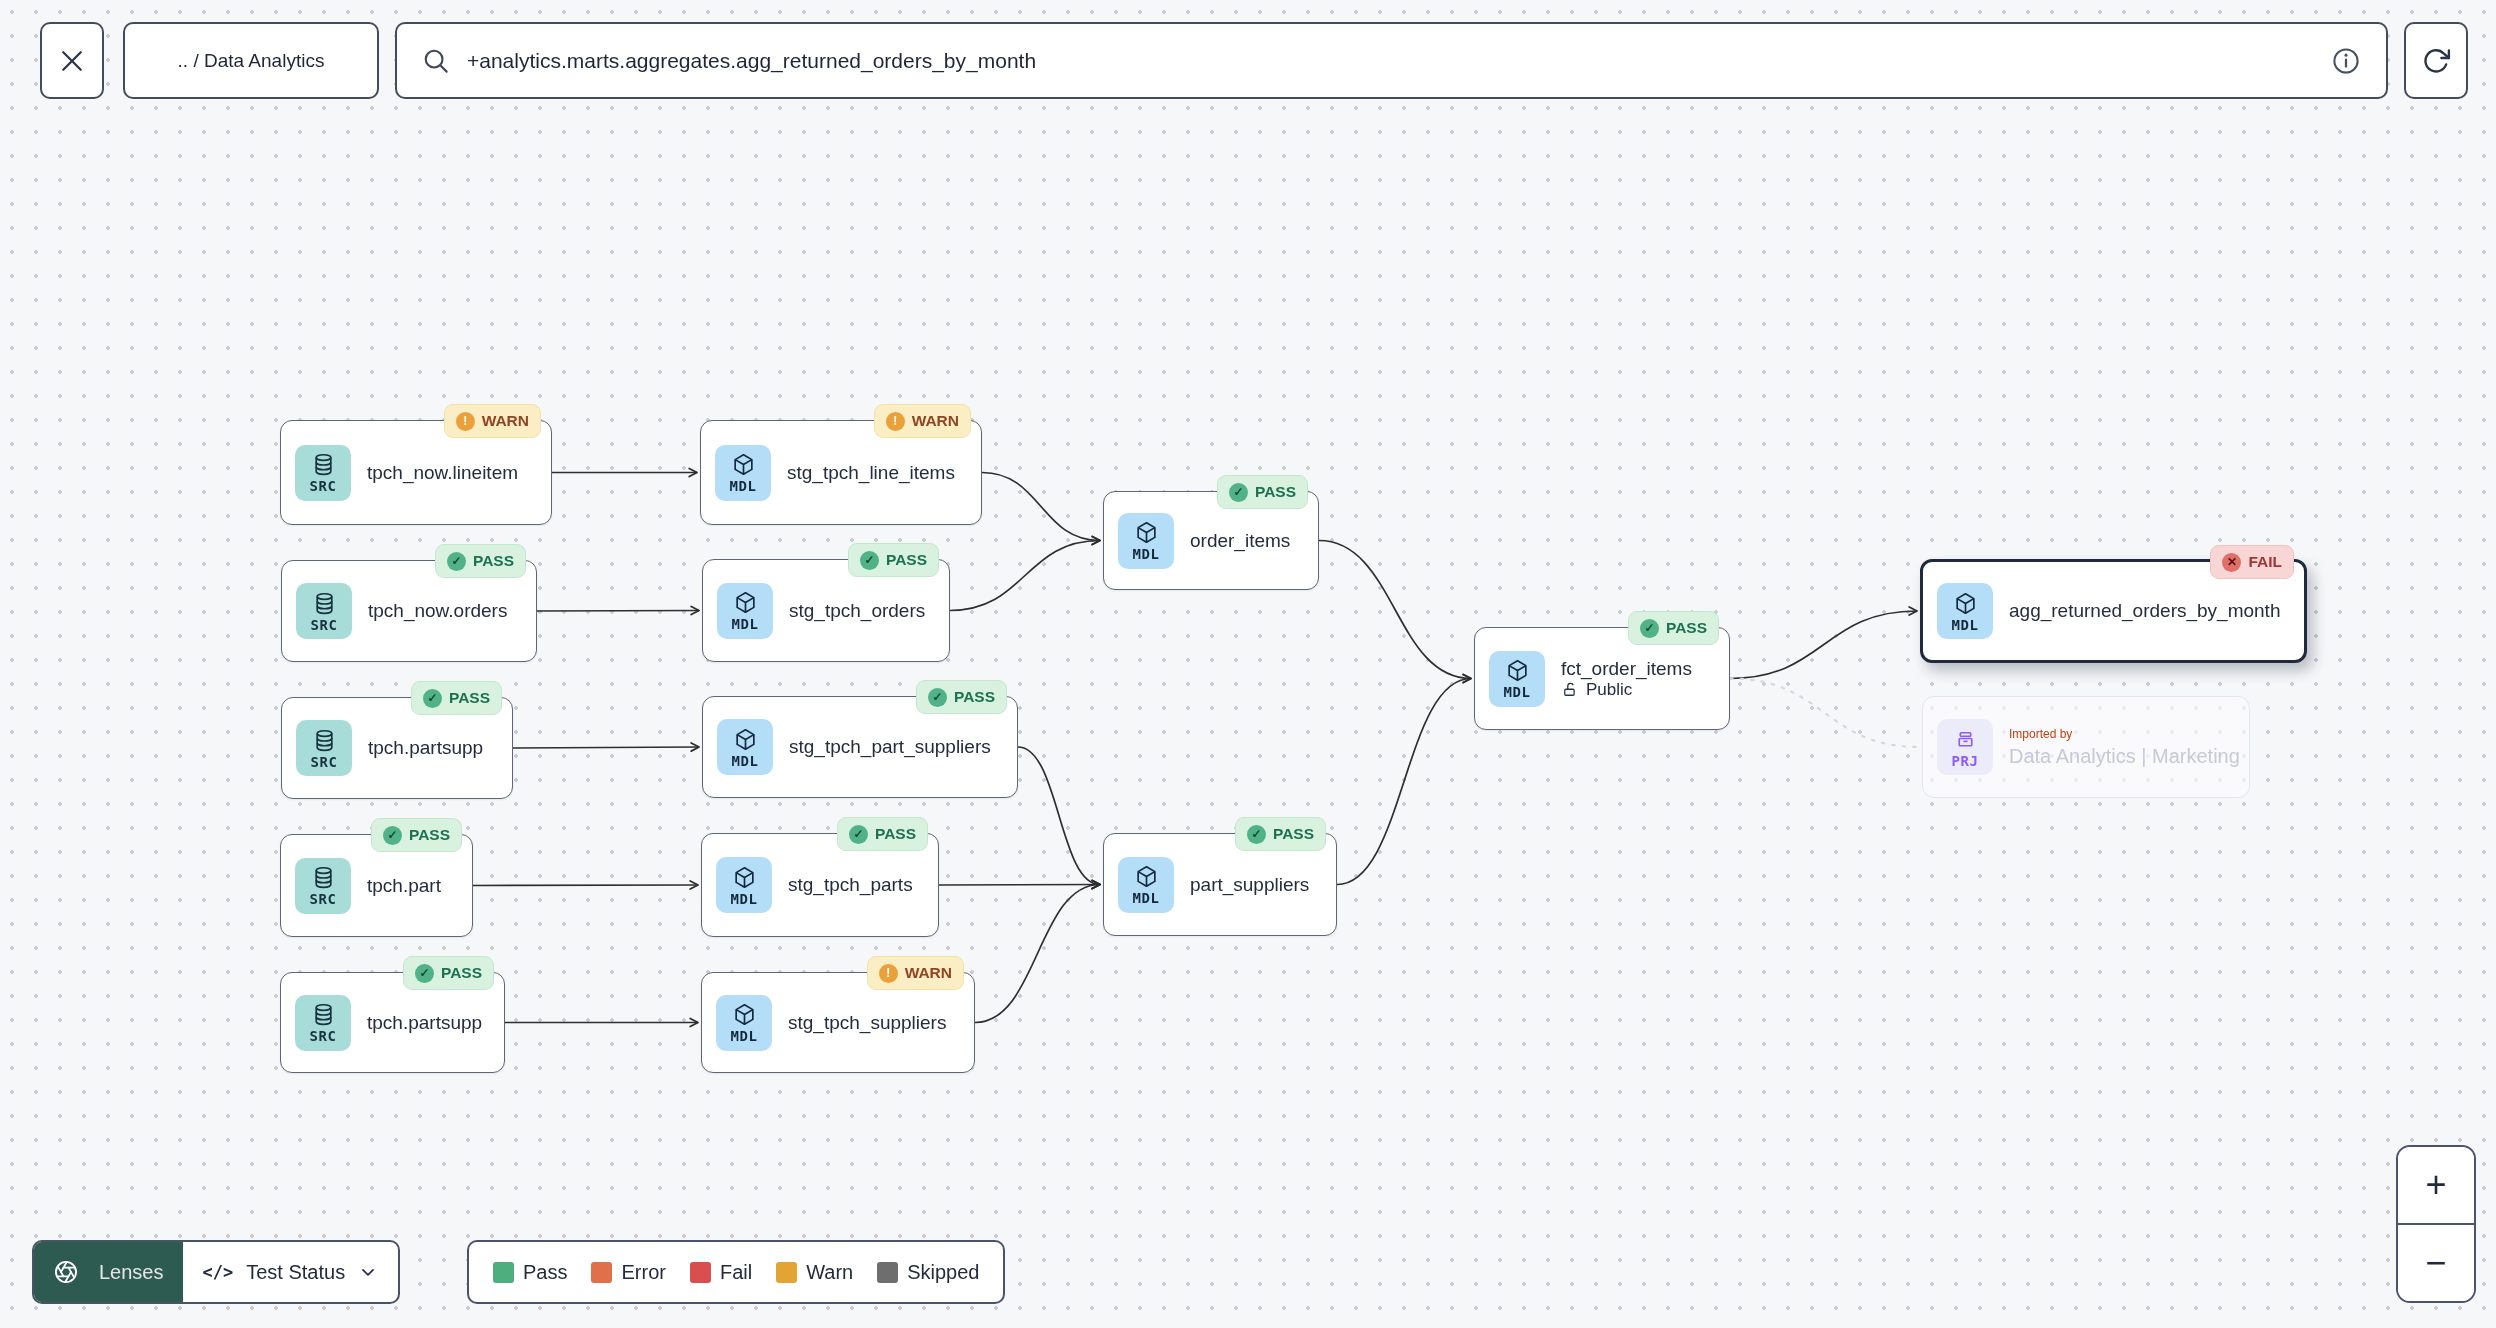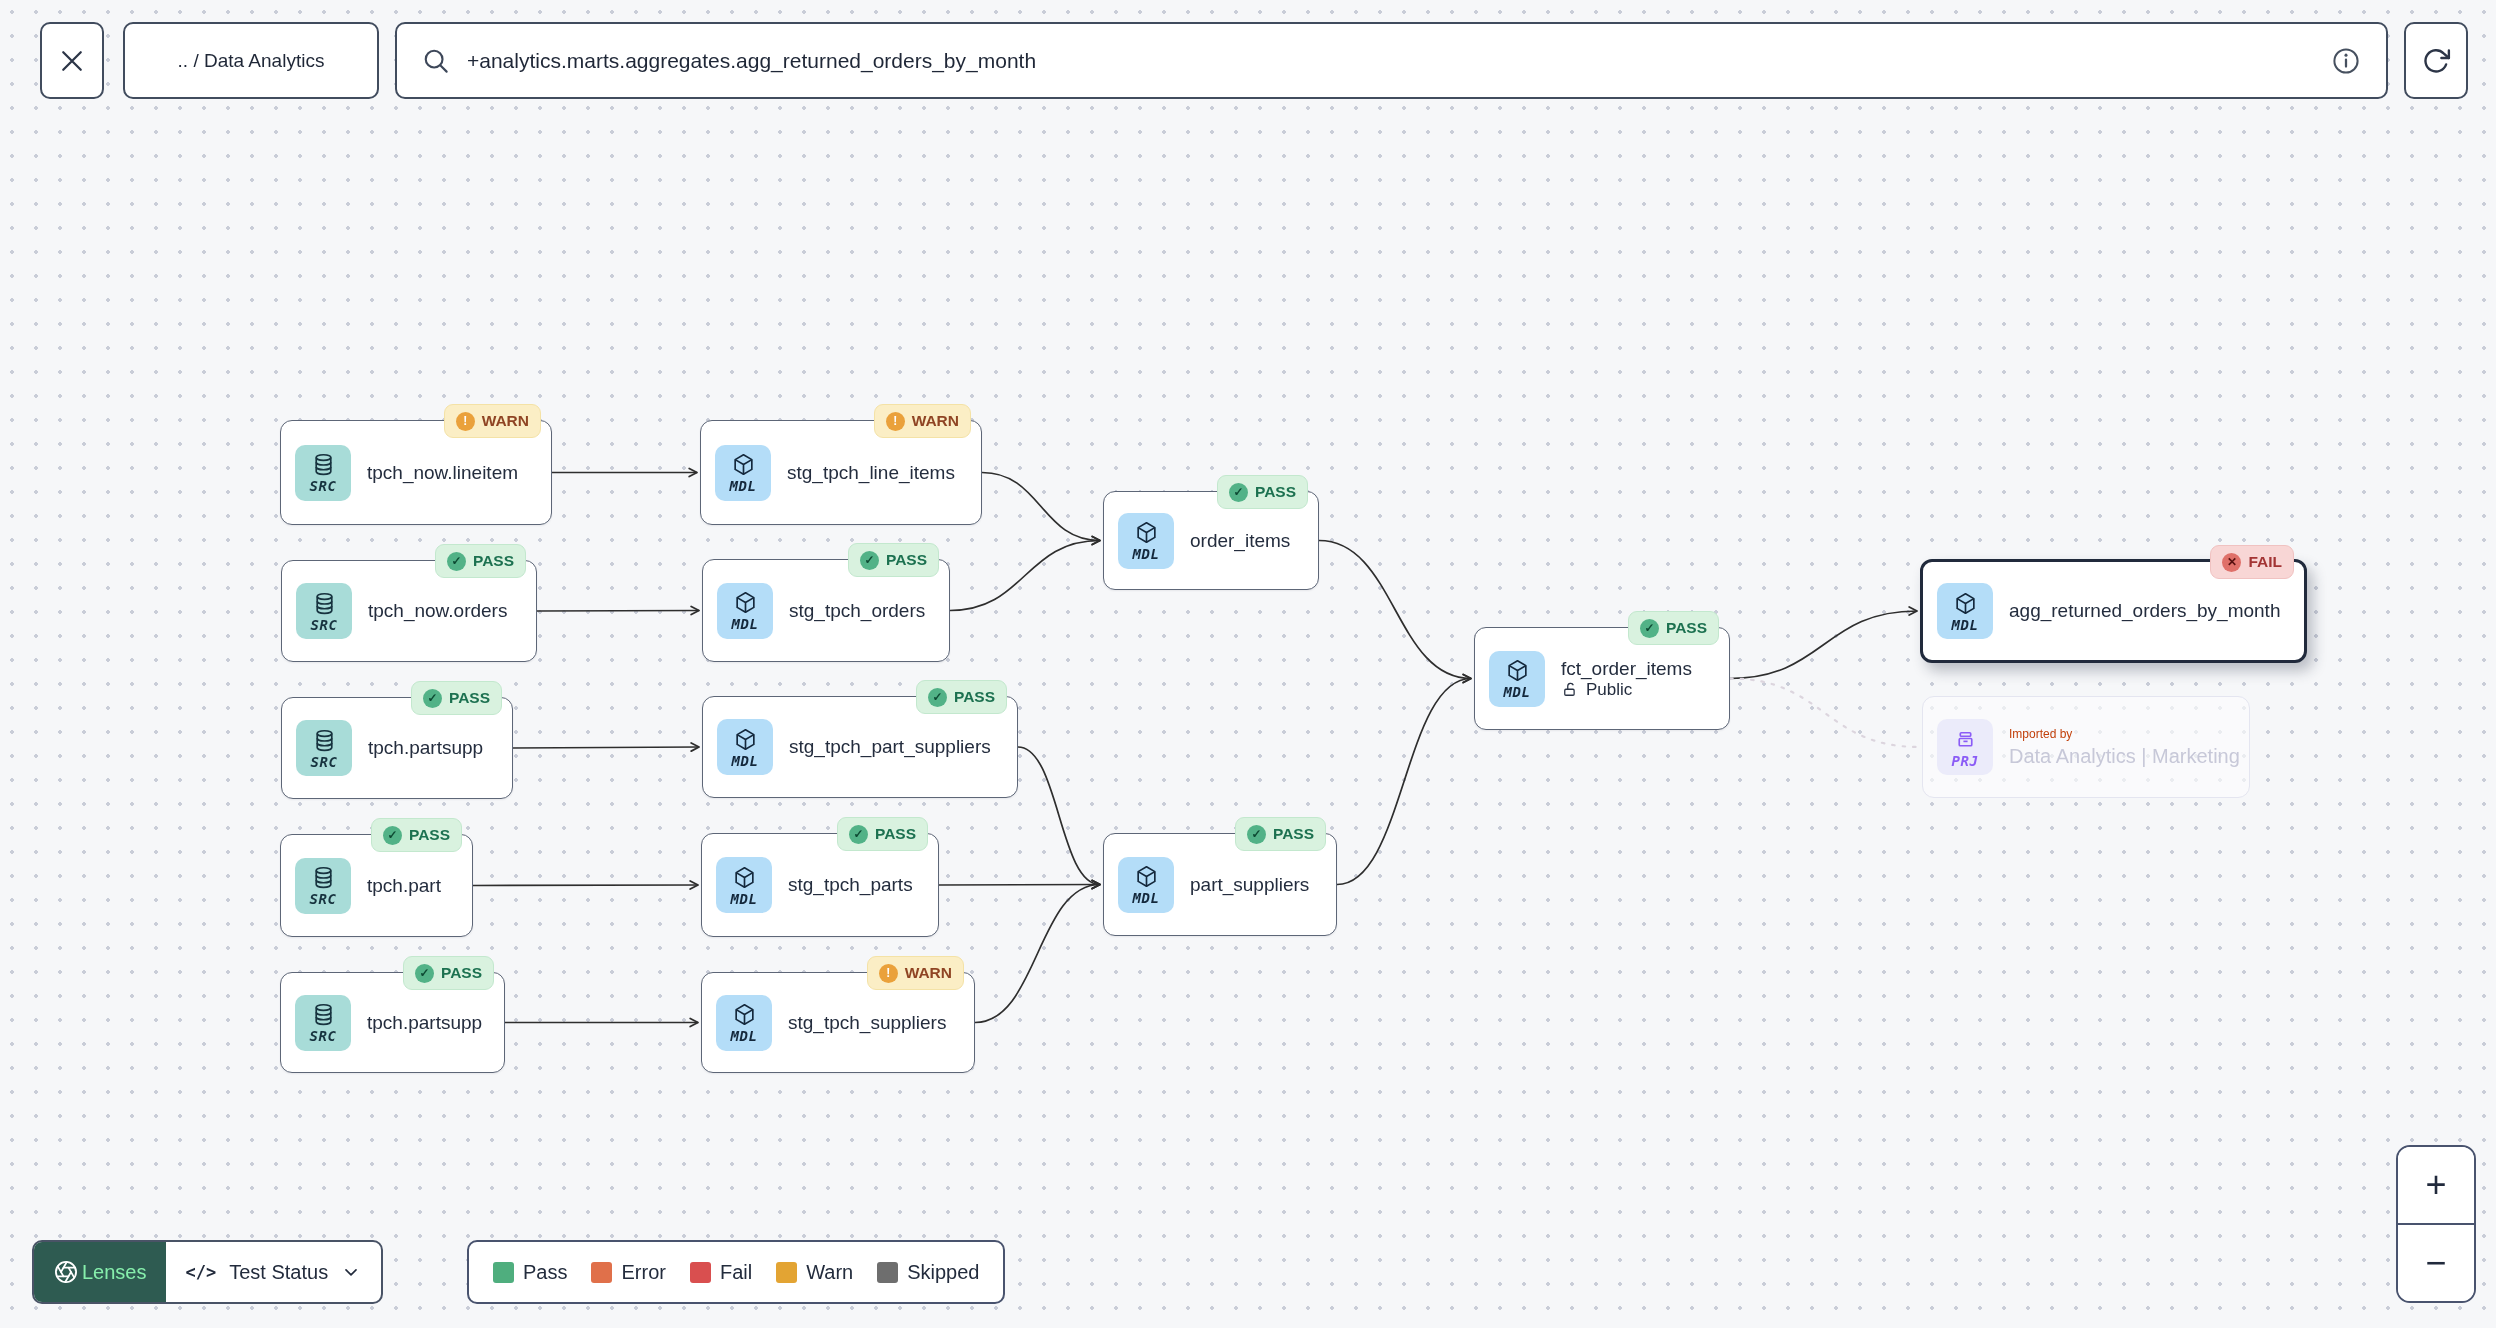--- a/index.html
+++ b/index.html
@@ -30,21 +30,21 @@
   #canvas{position:absolute;inset:0;z-index:1;}
   svg.edges{position:absolute;left:0;top:0;z-index:1;}
   .edge{stroke:#2e2e2e;stroke-width:1.7;fill:none;}
   .edge.dashed{stroke:#dcd5de;stroke-width:2.2;stroke-dasharray:2.5 8;stroke-linecap:round;}
   .node{position:absolute;background:#fff;border:1.7px solid #5d6677;border-radius:12px;
     display:flex;align-items:center;gap:16px;padding:0 12px 0 14px;box-sizing:border-box;
     z-index:2;box-shadow:0 1px 2px rgba(25,35,55,0.07);cursor:pointer;}
   .node.selected{border:3.5px solid #212a3c;box-shadow:6px 8px 14px rgba(30,40,60,0.28);}
   .node.ghost{background:rgba(252,252,254,0.65);border:1.7px solid #e4e5f0;box-shadow:none;}
   .nicon{width:56px;height:56px;border-radius:10px;display:flex;flex-direction:column;
-    align-items:center;justify-content:center;flex:none;font-style:italic;}
+    align-items:center;justify-content:center;flex:none;}
   .tSRC{background:#a8dcd8;color:#17333f;}
   .tMDL{background:#b4ddf8;color:#14283c;justify-content:center;}
   .tPRJ{background:#ebebfa;color:#8b5cf6;}
   .nicon svg{width:25px;height:25px;display:block;}
   .ntype{font-family:"DejaVu Sans Mono",monospace;font-size:14px;font-weight:600;
     letter-spacing:.5px;line-height:1;margin-top:2px;}
   .ntext{display:flex;flex-direction:column;justify-content:center;}
   .nlabel{font-size:19px;color:#242d3e;white-space:nowrap;}
   .nsub{display:flex;align-items:center;gap:7px;font-size:17px;color:#242d3e;}
   .nsub svg{width:18px;height:18px;color:#2a3344;}
@@ -56,21 +56,21 @@
   .bWARN{background:#fbeec5;border:1.5px solid #f4e2a6;color:#8f4423;}
   .bFAIL{background:#f8d6d5;border:1.5px solid #f0c2c1;color:#a33434;}
   .bicon{width:19px;height:19px;border-radius:50%;display:flex;align-items:center;
     justify-content:center;font-size:12px;font-weight:700;flex:none;}
   .bPASS .bicon{background:#52b287;color:#0d4a33;}
   .bWARN .bicon{background:#eaa13b;color:#fff;}
   .bFAIL .bicon{background:#df7069;color:#56100f;}
   
   .lens-pill{position:absolute;left:32px;top:1240px;height:64px;border:2px solid #495366;
     border-radius:10px;display:flex;overflow:hidden;background:#fff;z-index:10;box-sizing:border-box;}
-  .lens-left{background:#2e5b51;color:#86efac;display:flex;align-items:center;gap:3px;
+  .lens-left{background:#2e5b51;color:#e5e5e5;display:flex;align-items:center;gap:20px;
     padding:0 19px;font-size:20px;cursor:pointer;}
   .lens-left svg{width:26px;height:26px;}
   .lens-right{display:flex;align-items:center;gap:13px;padding:0 20px;font-size:20px;
     color:#222b3c;cursor:pointer;}
   .code-ico{font-family:"DejaVu Sans Mono",monospace;font-size:17px;font-weight:700;color:#222b3c;}
   .lens-right svg{width:20px;height:20px;color:#222b3c;}
   .legend{position:absolute;left:467px;top:1240px;height:64px;border:2px solid #49536e;
     border-radius:10px;background:#fff;display:flex;align-items:center;gap:24px;padding:0 24px;
     font-size:20px;color:#232c3d;z-index:10;box-sizing:border-box;}
   .litem{display:flex;align-items:center;gap:9px;}

